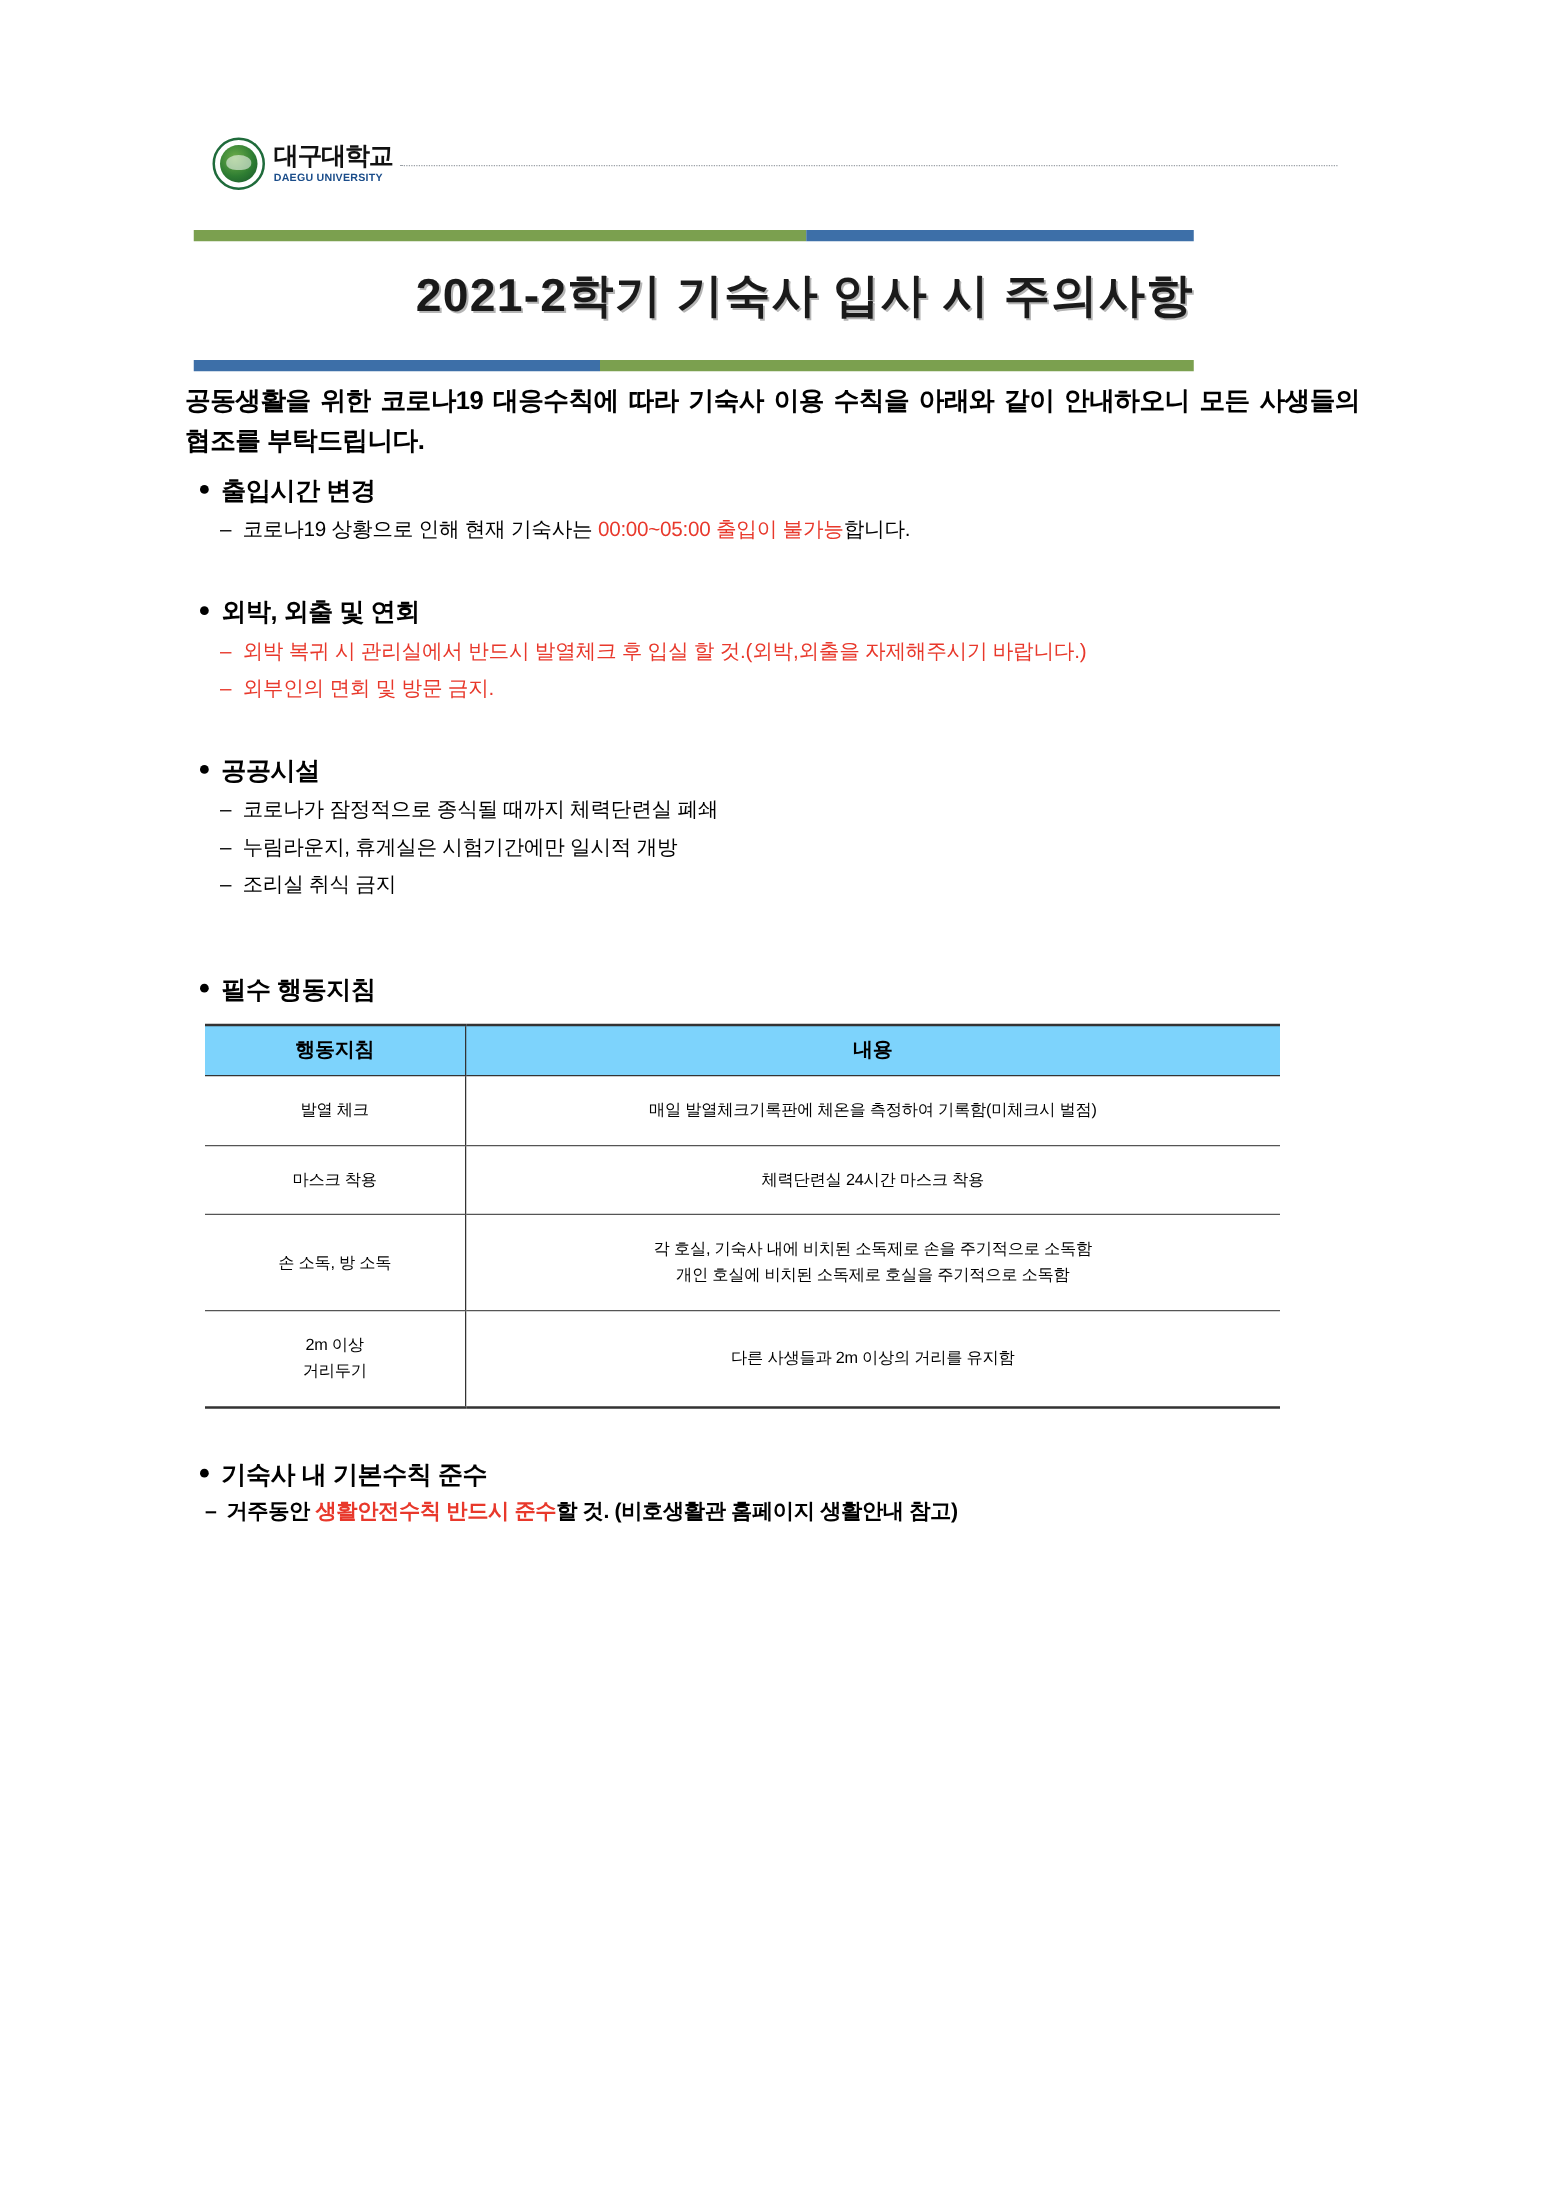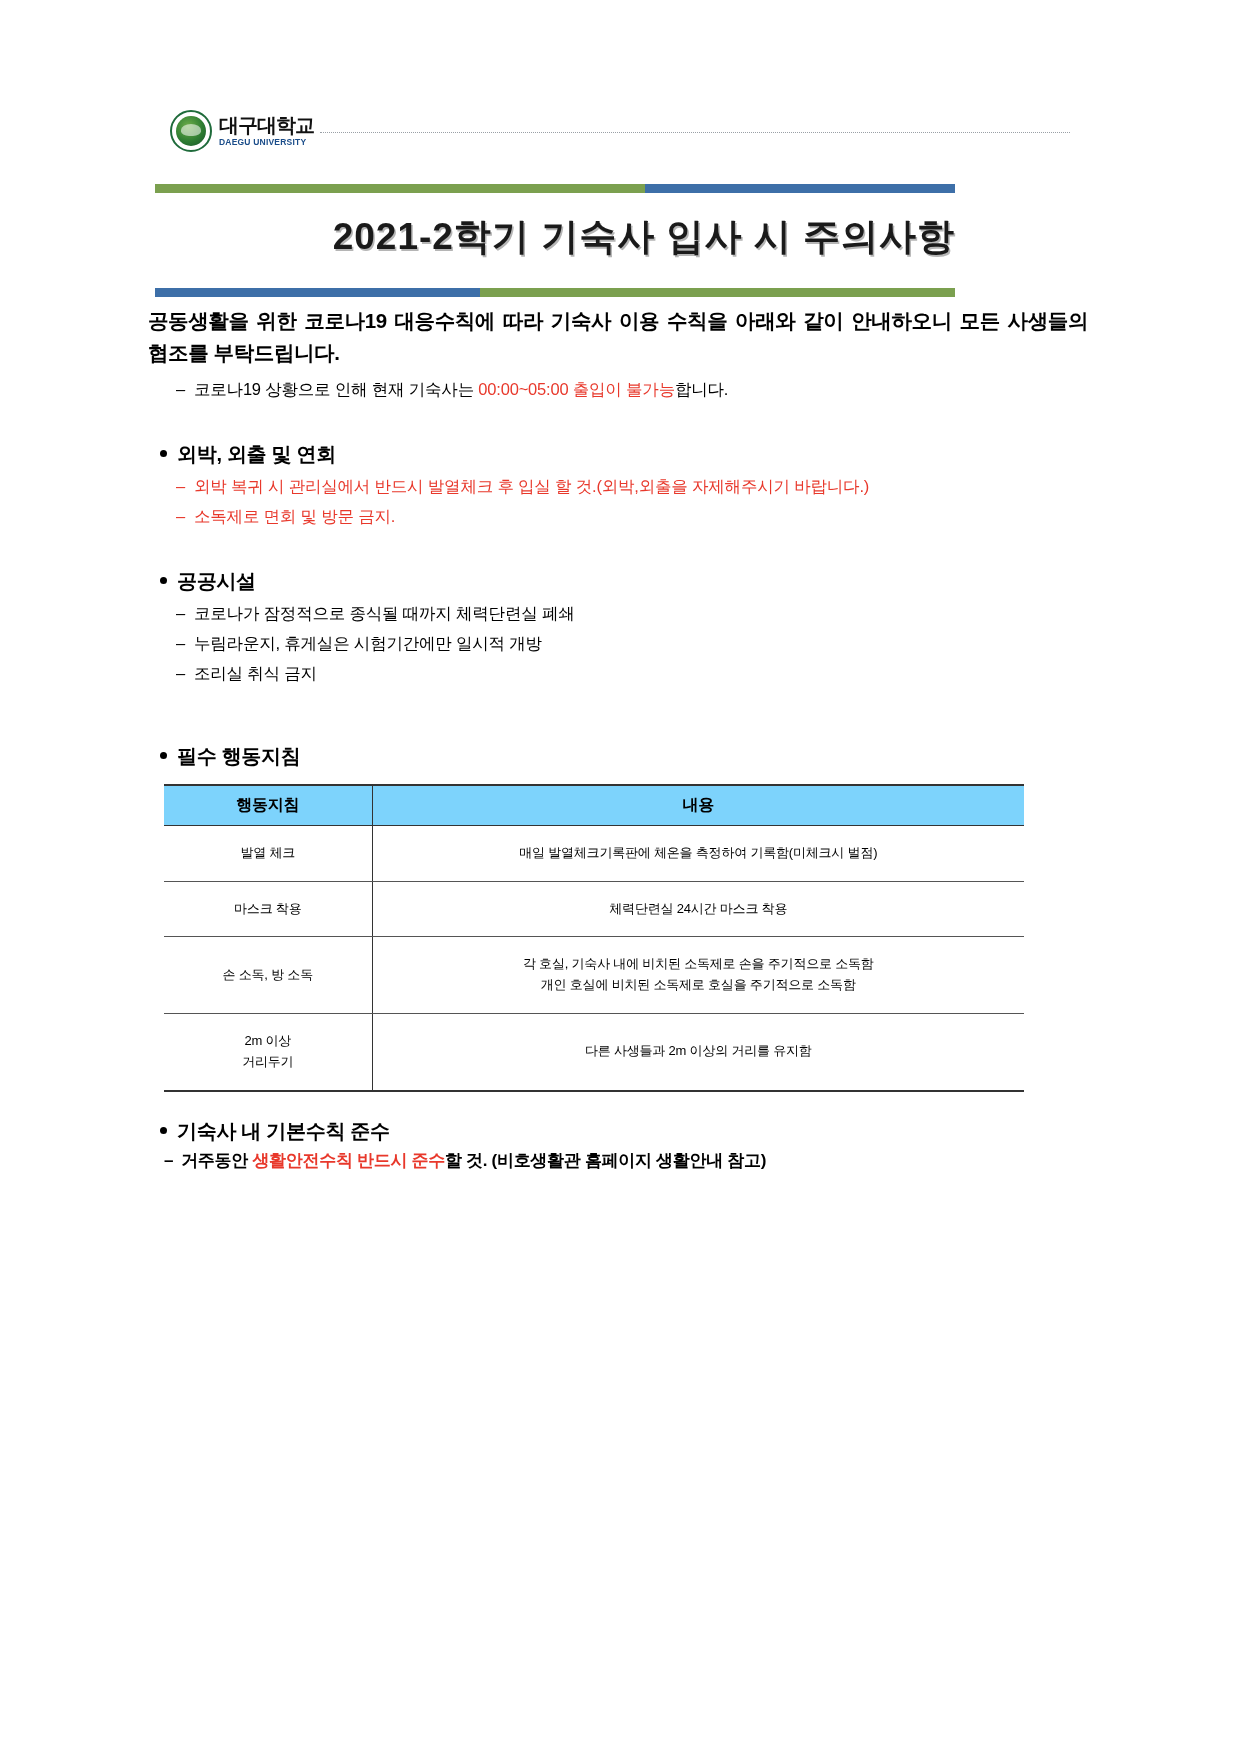--- a/index.html
+++ b/index.html
@@ -212,21 +212,21 @@
     letter-spacing: -0.2px;
     line-height: 1.6;
     vertical-align: middle;
   }
   table.guide td.left-cell {
     border-right: 1px solid #333;
   }
   table.guide tr:last-child td { border-bottom: 2px solid #333; }
   .cell-2line { line-height: 1.5; }
 
-  .footer-block { margin-top: 26px; }
+  .footer-block { margin-top: 39px; }
   .footer-sub {
     font-size: 17px;
     font-weight: bold;
     letter-spacing: -0.3px;
     margin: 4px 0 0 16px;
     display: flex;
     align-items: baseline;
   }
   .footer-sub .dash { margin-right: 8px; }
 </style>
@@ -254,40 +254,44 @@
   <div class="bar bar-bottom">
     <div class="seg-blue"></div>
     <div class="seg-green"></div>
   </div>
 
   <div class="content">
 
     <p class="intro">공동생활을 위한 코로나19 대응수칙에 따라 기숙사 이용 수칙을 아래와 같이 안내하오니 모든 사생들의 협조를 부탁드립니다.</p>
 
     <div class="section">
+      <div class="sec-head">
+        <span class="dot"></span>
+        <span>출입시간 변경</span>
+      </div>
       <div class="sub">
         <span class="dash">–</span>
         <span class="txt"><span>코로나19 상황으로 인해 현재 기숙사는 </span><span class="red">00:00~05:00 출입이 불가능</span><span>합니다.</span></span>
       </div>
     </div>
 
     <div class="gap-lg"></div>
 
     <div class="section">
       <div class="sec-head">
         <span class="dot"></span>
         <span>외박, 외출 및 연회</span>
       </div>
       <div class="sub red-all">
         <span class="dash">–</span>
         <span class="txt"><span>외박 복귀 시 관리실에서 반드시 발열체크 후 입실 할 것.</span><span>(외박,외출을 자제해주시기 바랍니다.)</span></span>
       </div>
       <div class="sub red-all">
         <span class="dash">–</span>
-        <span class="txt">소독제로 면회 및 방문 금지.</span>
+        <span class="txt">외부인의 면회 및 방문 금지.</span>
       </div>
     </div>
 
     <div class="gap-lg"></div>
 
     <div class="section">
       <div class="sec-head">
         <span class="dot"></span>
         <span>공공시설</span>
       </div>

